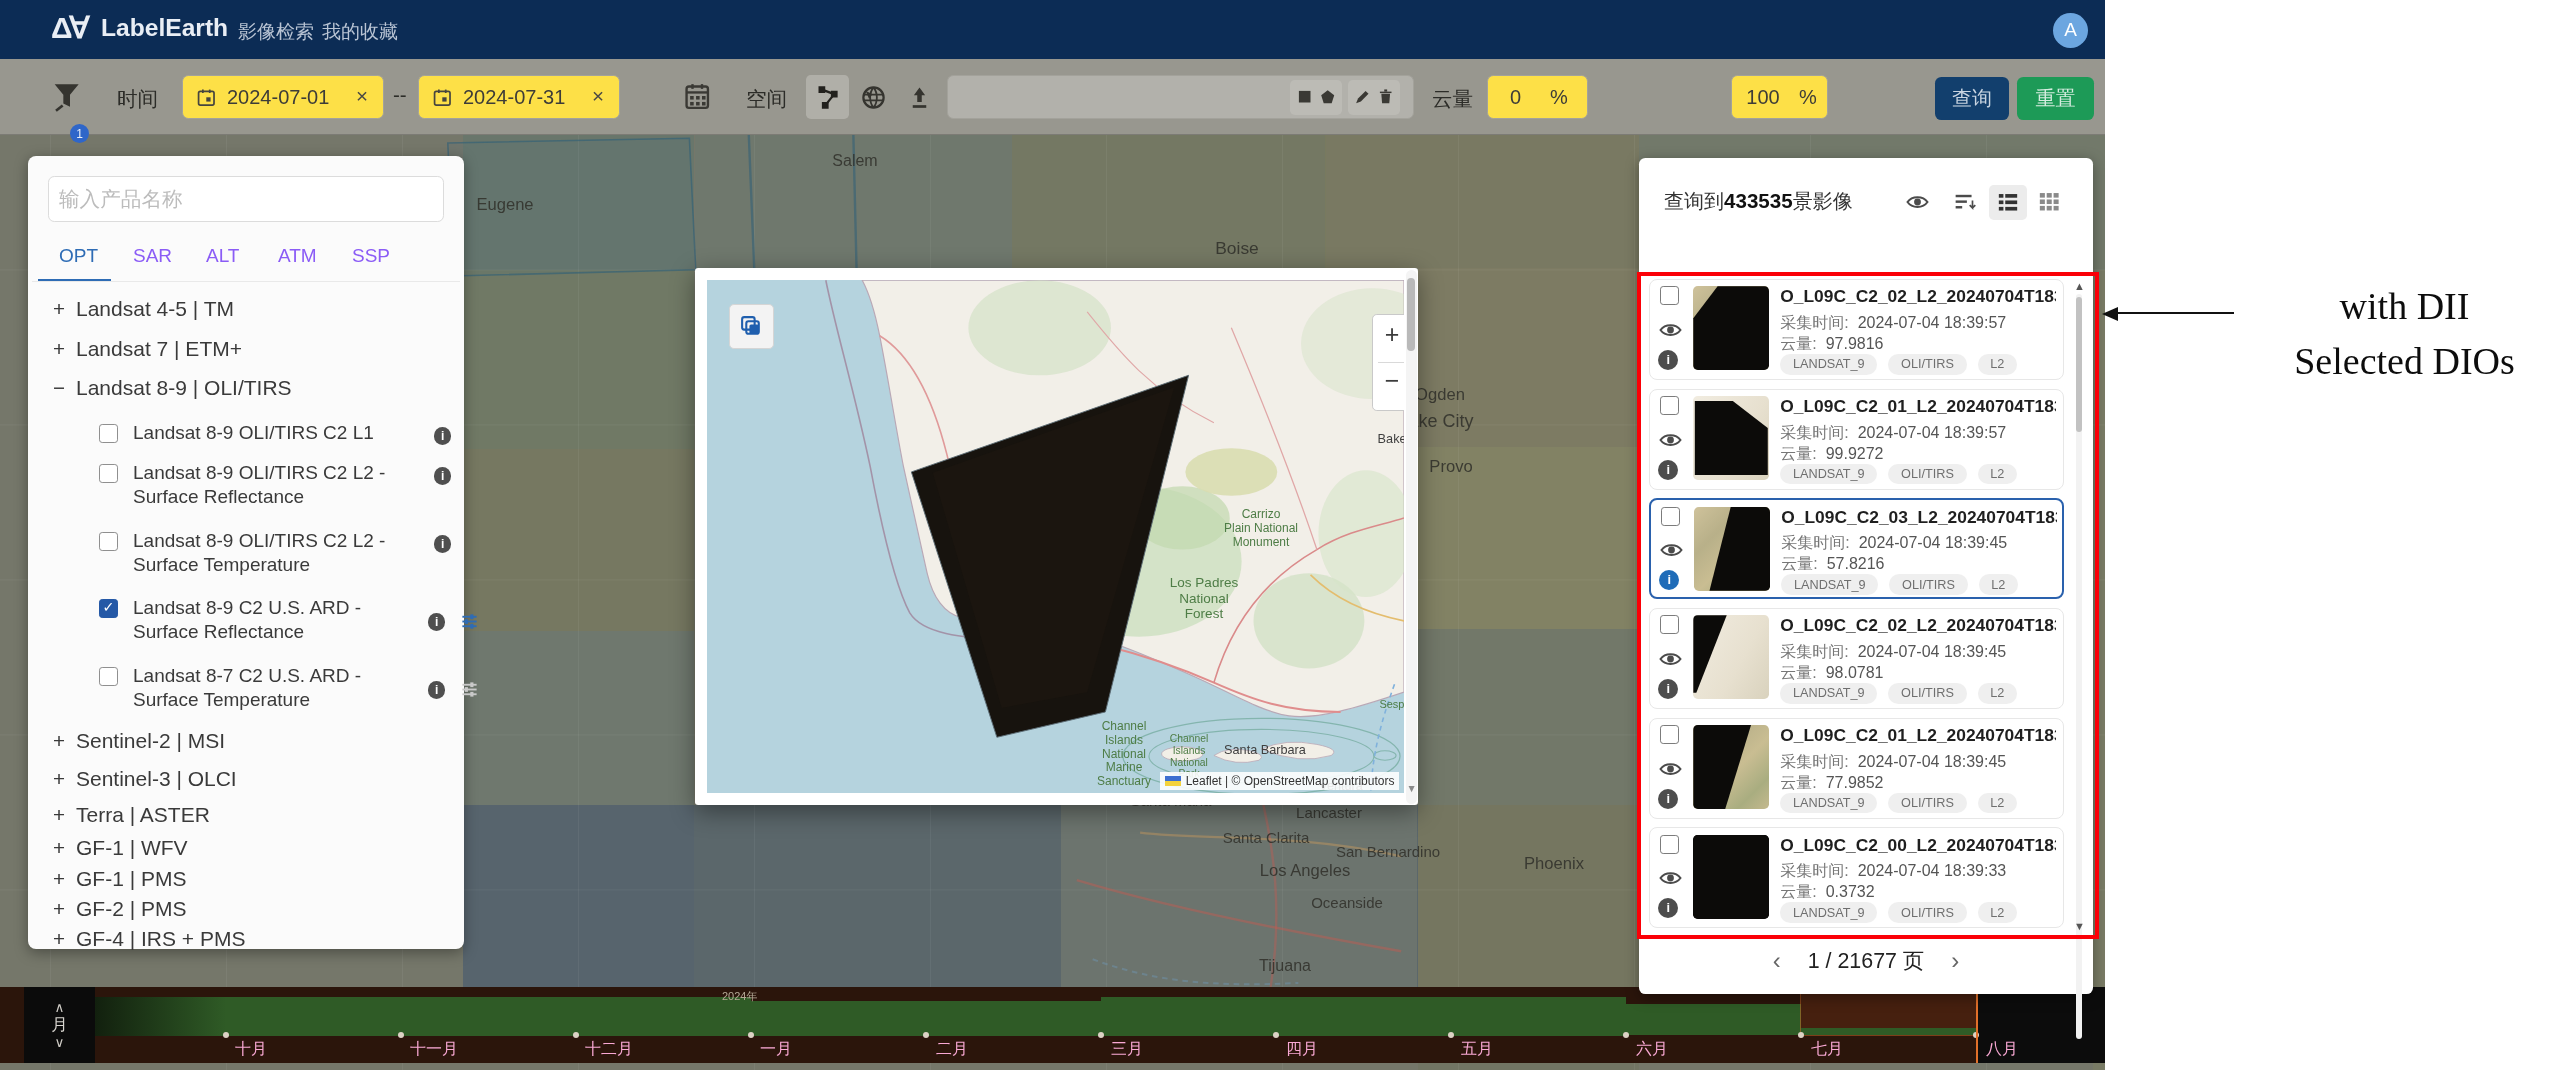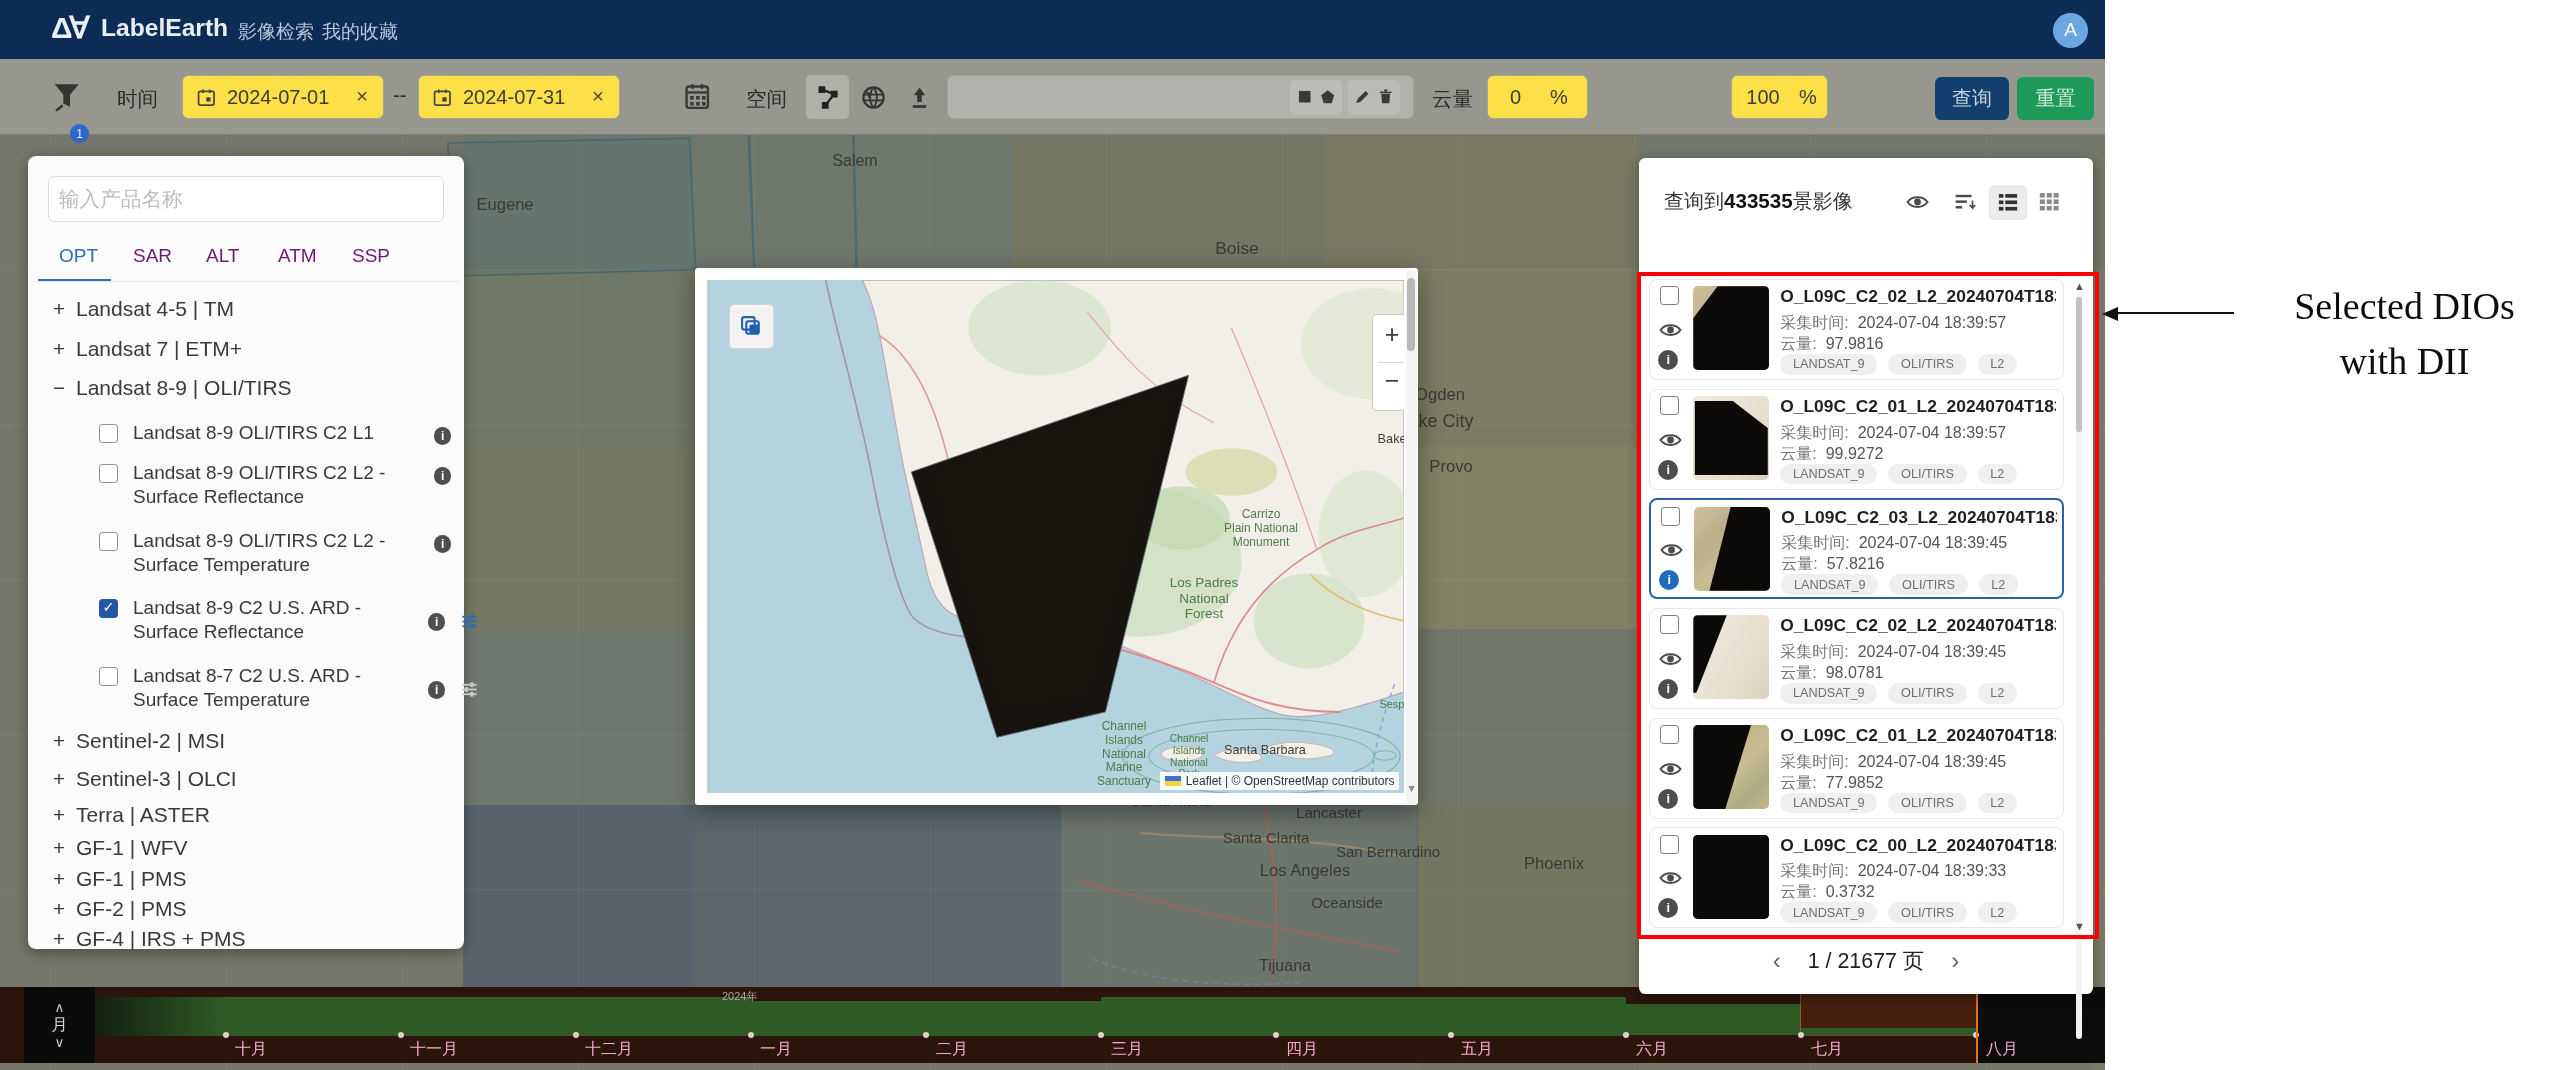--- a/index.html
+++ b/index.html
@@ -61,21 +61,21 @@
   .tl-month{position:absolute;top:52px;font-size:16px;color:#f9a8d4;}
   #tl-year{position:absolute;left:722px;top:1.6px;font-size:11px;color:#b4a996;}
   #tl-orange{position:absolute;left:1976px;top:0;width:2.4px;height:76px;background:#e2702a;}
 
   
   #left-panel{position:absolute;left:28px;top:156px;width:436px;height:793px;background:#fbfbfb;border-radius:8px;
     box-shadow:0 3.2px 14.3px rgba(0,0,0,.35);}
   #prod-search{position:absolute;left:20px;top:20px;width:396px;height:46px;border:1.6px solid #dcdcdc;border-radius:6.3px;
     box-sizing:border-box;font-size:20.6px;color:#444;padding:0 10px;outline:none;background:#fff;}
   #prod-search::placeholder{color:#bcbcbc;}
-  .tab{position:absolute;top:89px;font-size:19px;color:#701a75;cursor:pointer;}
+  .tab{position:absolute;top:89px;font-size:19px;color:#8b5cf6;cursor:pointer;}
   .tab.active{color:#2e6cb5;}
   #tab-underline{position:absolute;left:9.5px;top:123px;width:73px;height:3.2px;background:#2e6cb5;}
   #tab-divider{position:absolute;left:4px;top:125px;width:428px;height:0.8px;background:#e9e9e9;}
   .tree-item{position:absolute;left:0;width:436px;}
   .tree-exp{position:absolute;left:21.4px;top:0;font-size:20.6px;color:#3a3a3a;width:19px;text-align:center;}
   .tree-plabel{position:absolute;left:48px;top:0;font-size:21px;color:#3a3a3a;}
   .tree-cb{position:absolute;left:71px;top:3.2px;width:19px;height:19px;border:1.6px solid #8f8f8f;border-radius:3.2px;background:#fff;box-sizing:border-box;}
   .tree-cb.checked{background:#2458a6;border-color:#2458a6;}
   .tree-cb.checked::after{content:"\2713";color:#fff;font-size:14.3px;position:absolute;left:2.4px;top:-1.6px;}
   .tree-clabel{position:absolute;left:105px;top:0;width:273px;font-size:19px;line-height:24px;color:#3a3a3a;}
@@ -745,18 +745,18 @@
     <span class="pg">‹</span>
     <span id="pg-label">1 / 21677 页</span>
     <span class="pg">›</span>
   </div>
 </div>
 
 <div id="red-box"></div>
 <div id="ann-head"></div>
 <div id="ann-arrow"></div>
 <div id="ann-text">
+  <div>with DII</div>
   <div>Selected DIOs</div>
-  <div>with DII</div>
 </div>
 
 </div>
 
 
 </body></html>

